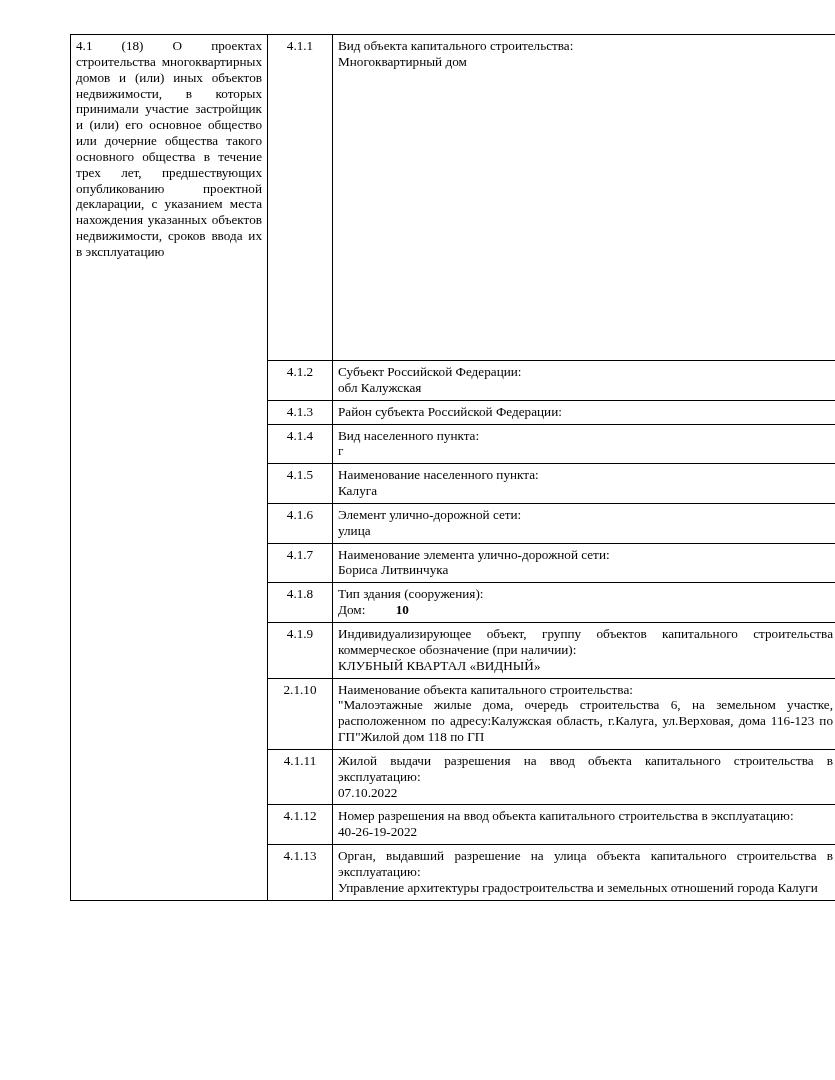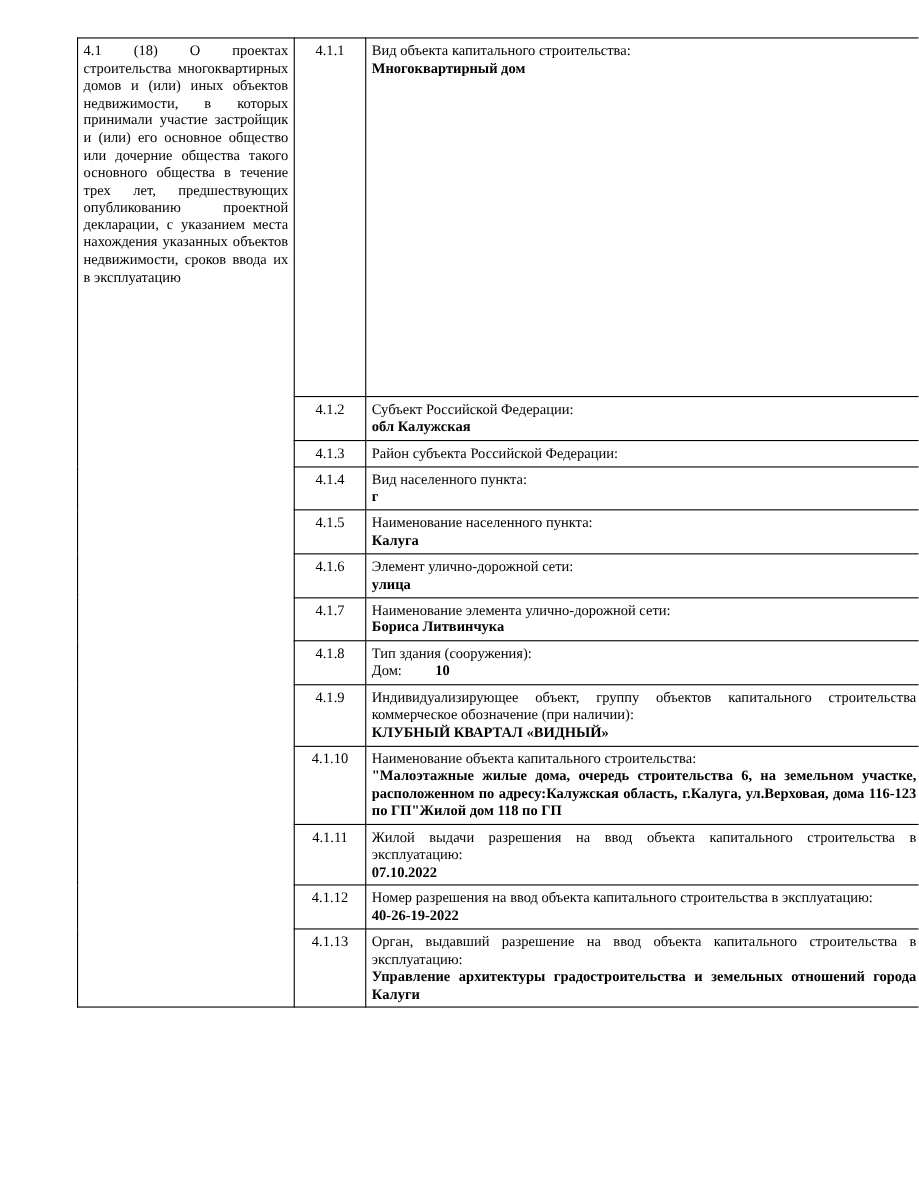--- a/index.html
+++ b/index.html
@@ -50,21 +50,21 @@
   td.col-body {
     width: 495px;
     vertical-align: middle;
   }
   .lbl {
     display: block;
     font-weight: normal;
   }
   .val {
     display: block;
-    font-weight: bold;
+    font-weight: normal;
   }
   .inline-val {
     font-weight: bold;
     margin-left: 27px;
   }
   .justified {
     text-align: justify;
     text-align-last: left;
   }
   .tall-body {
@@ -145,21 +145,21 @@
 
       <tr>
         <td class="col-code">4.1.9</td>
         <td class="col-body">
           <span class="lbl justified">Индивидуализирующее объект, группу объектов капитального строительства коммерческое обозначение (при наличии):</span>
           <span class="val">КЛУБНЫЙ КВАРТАЛ «ВИДНЫЙ»</span>
         </td>
       </tr>
 
       <tr>
-        <td class="col-code">4.1.10</td>
+        <td class="col-code">2.1.10</td>
         <td class="col-body">
           <span class="lbl">Наименование объекта капитального строительства:</span>
           <span class="val justified">"Малоэтажные жилые дома, очередь строительства 6, на земельном участке, расположенном по адресу:Калужская область, г.Калуга, ул.Верховая, дома 116-123 по ГП"Жилой дом 118 по ГП</span>
         </td>
       </tr>
 
       <tr>
         <td class="col-code">4.1.11</td>
         <td class="col-body">
           <span class="lbl justified">Жилой выдачи разрешения на ввод объекта капитального строительства в эксплуатацию:</span>
@@ -171,19 +171,19 @@
         <td class="col-code">4.1.12</td>
         <td class="col-body">
           <span class="lbl justified">Номер разрешения на ввод объекта капитального строительства в эксплуатацию:</span>
           <span class="val">40-26-19-2022</span>
         </td>
       </tr>
 
       <tr>
         <td class="col-code">4.1.13</td>
         <td class="col-body">
-          <span class="lbl justified">Орган, выдавший разрешение на ввод объекта капитального строительства в эксплуатацию:</span>
+          <span class="lbl justified">Орган, выдавший разрешение на улица объекта капитального строительства в эксплуатацию:</span>
           <span class="val justified">Управление архитектуры градостроительства и земельных отношений города Калуги</span>
         </td>
       </tr>
     </tbody>
   </table>
 </div>
 
 </body></html>

